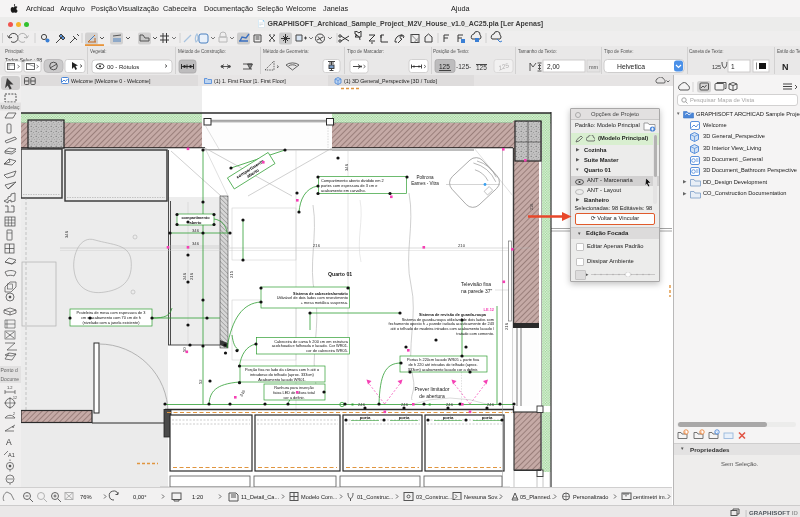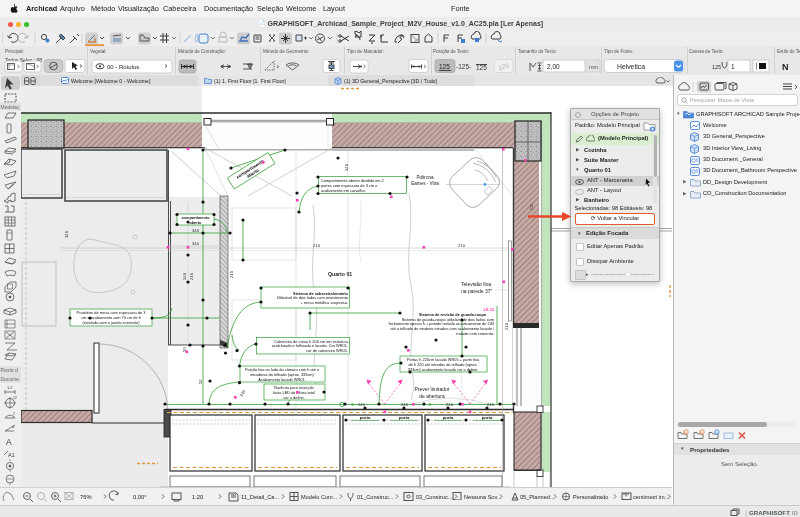--- a/index.html
+++ b/index.html
@@ -32,30 +32,30 @@
 
 #palette{left:570px;top:108px;width:88px;height:172px;background:#ececeb;border:1px solid #a9a8a8;border-radius:1px;box-shadow:0 2px 6px rgba(0,0,0,.25);font-size:5.6px;color:#222;}
 </style>
 </head>
 <body>
 
 <div class="abs" id="menubar">
 <svg style="position:absolute;left:10px;top:4px" width="8" height="9" viewBox="0 0 8 9">
       <path d="M4.1 2.2c-0.4-1-0.1-1.8 0.9-2.2c0.3 0.9-0.1 1.7-0.9 2.2zM4 2.6c0.6 0 1.2-0.4 1.9-0.4c0.7 0 1.3 0.4 1.6 0.9c-0.9 0.6-1.2 1.4-0.9 2.4c0.2 0.6 0.6 1 1.1 1.2c-0.4 1-1.1 2.1-1.9 2.1c-0.6 0-0.8-0.4-1.6-0.4c-0.8 0-1 0.4-1.6 0.4c-0.9 0-1.9-1.8-1.9-3.4c0-1.6 1-2.4 1.9-2.4c0.6 0 1 0.4 1.4 0.4z" fill="#1a1a1a"></path>
     </svg>
-<span style="left:26px;font-weight:bold">Archicad</span>
+<span style="left:26px;font-weight:normal">Archicad</span>
 <span style="left:60px">Arquivo</span>
-<span style="left:91px">Método</span>
+<span style="left:91px">Posição</span>
 <span style="left:118px">Visualização</span>
 <span style="left:163px">Cabeceira</span>
 <span style="left:204px">Documentação</span>
 <span style="left:257px">Seleção</span>
 <span style="left:286px">Welcome</span>
-<span style="left:323px">Layout</span>
-<span style="left:451px">Fonte</span>
+<span style="left:323px">Janelas</span>
+<span style="left:451px">Ajuda</span>
 </div>
 
 <div class="abs" id="titlebar"></div>
 <div class="tl" style="left:8px;background:#f0544e;"></div>
 <div class="tl" style="left:16px;background:#f6b329;"></div>
 <div class="tl" style="left:24px;background:#32c12f;"></div>
 <div id="titletext">📄 GRAPHISOFT_Archicad_Sample_Project_M2V_House_v1.0_AC25.pla [Ler Apenas]</div>
 
 <div class="abs" id="toolbar">
 <svg width="800" height="15" viewBox="0 0 800 15">

